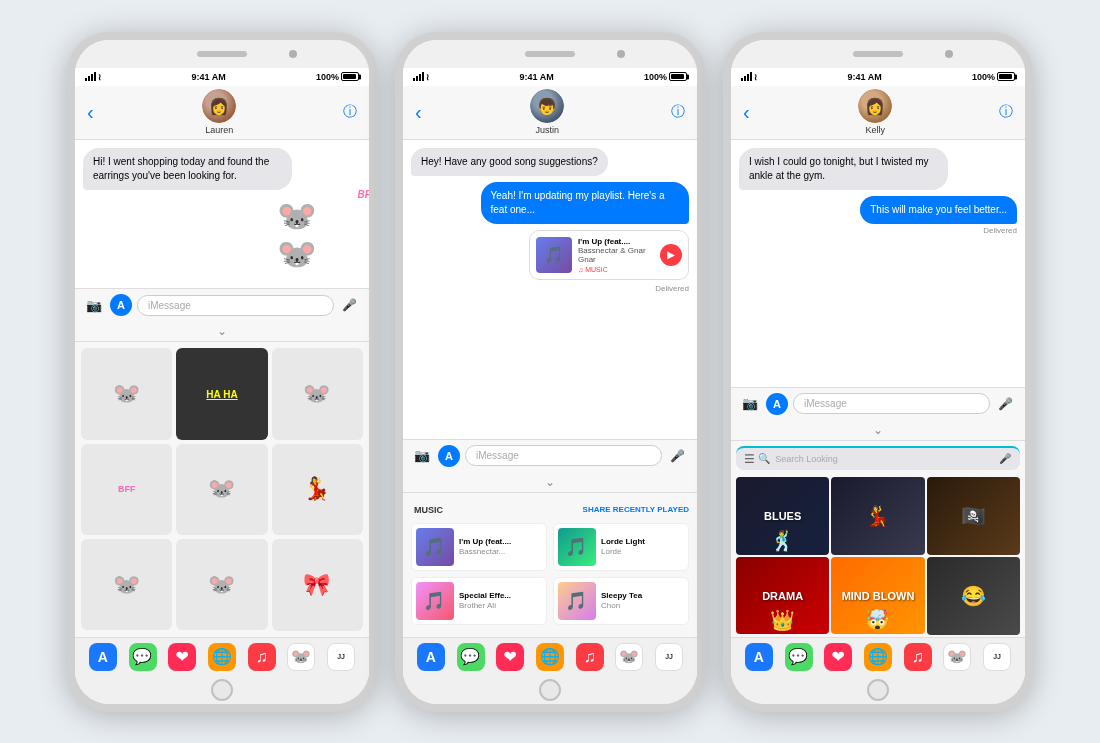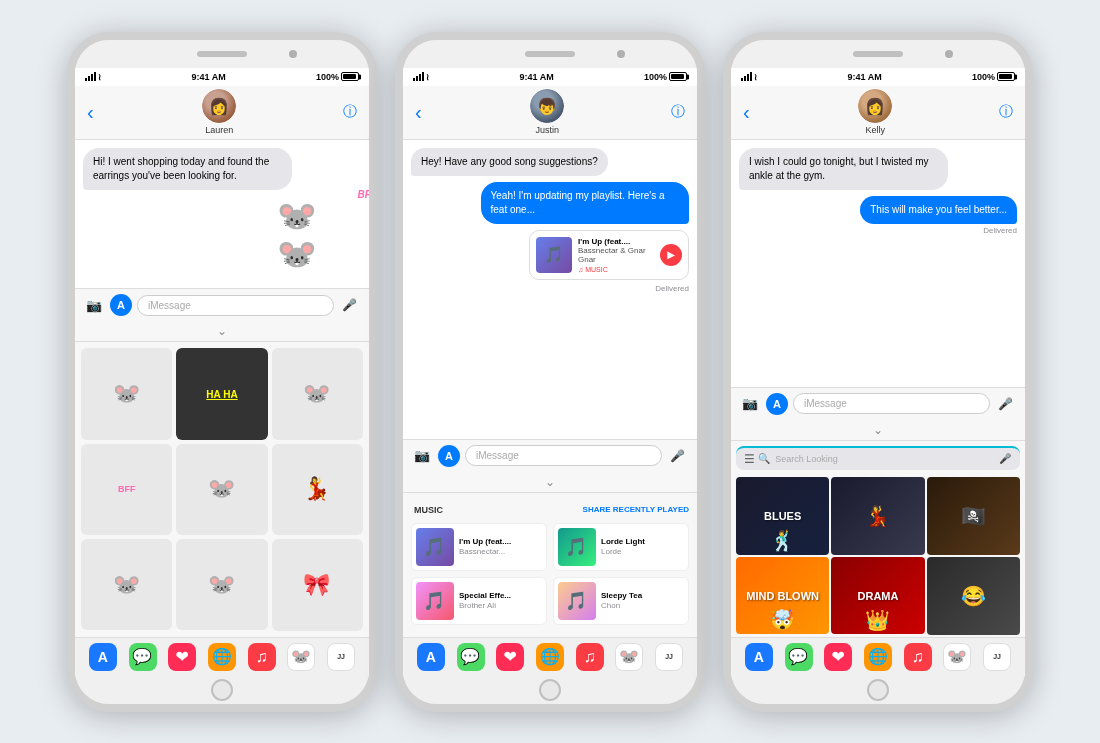--- a/index.html
+++ b/index.html
@@ -719,27 +719,27 @@
             <span class="jj-label">BLUES</span>
             <span class="jj-person" style="bottom:2px;">🕺</span>
           </div>
           <div class="jibjab-cell jj-dance" style="background:linear-gradient(135deg,#1a1a2e,#3a3a4e);">
             <span class="jj-person">💃</span>
           </div>
           <div class="jibjab-cell jj-pirate" style="background:linear-gradient(135deg,#2a1a0a,#5a3a1a);">
             <span class="jj-person">🏴‍☠️</span>
           </div>
 
+          <div class="jibjab-cell jj-drama">
+            <span class="jj-label">DRAMA</span>
+            <span class="jj-person" style="bottom:2px;">👑</span>
+          </div>
           <div class="jibjab-cell jj-mindblow">
             <span class="jj-label">MIND BLOWN</span>
             <span class="jj-person" style="bottom:2px;">🤯</span>
-          </div>
-          <div class="jibjab-cell jj-drama">
-            <span class="jj-label">DRAMA</span>
-            <span class="jj-person" style="bottom:2px;">👑</span>
           </div>
           <div class="jibjab-cell jj-face" style="background:linear-gradient(135deg,#2a2a2a,#4a4a4a);">
             <span class="jj-person">😂</span>
           </div>
         </div>
 
         <div class="app-dock">
           <div class="dock-icon dock-appstore">
               <span style="font-size:14px;color:#fff;font-weight:bold;">A</span>
             </div>

